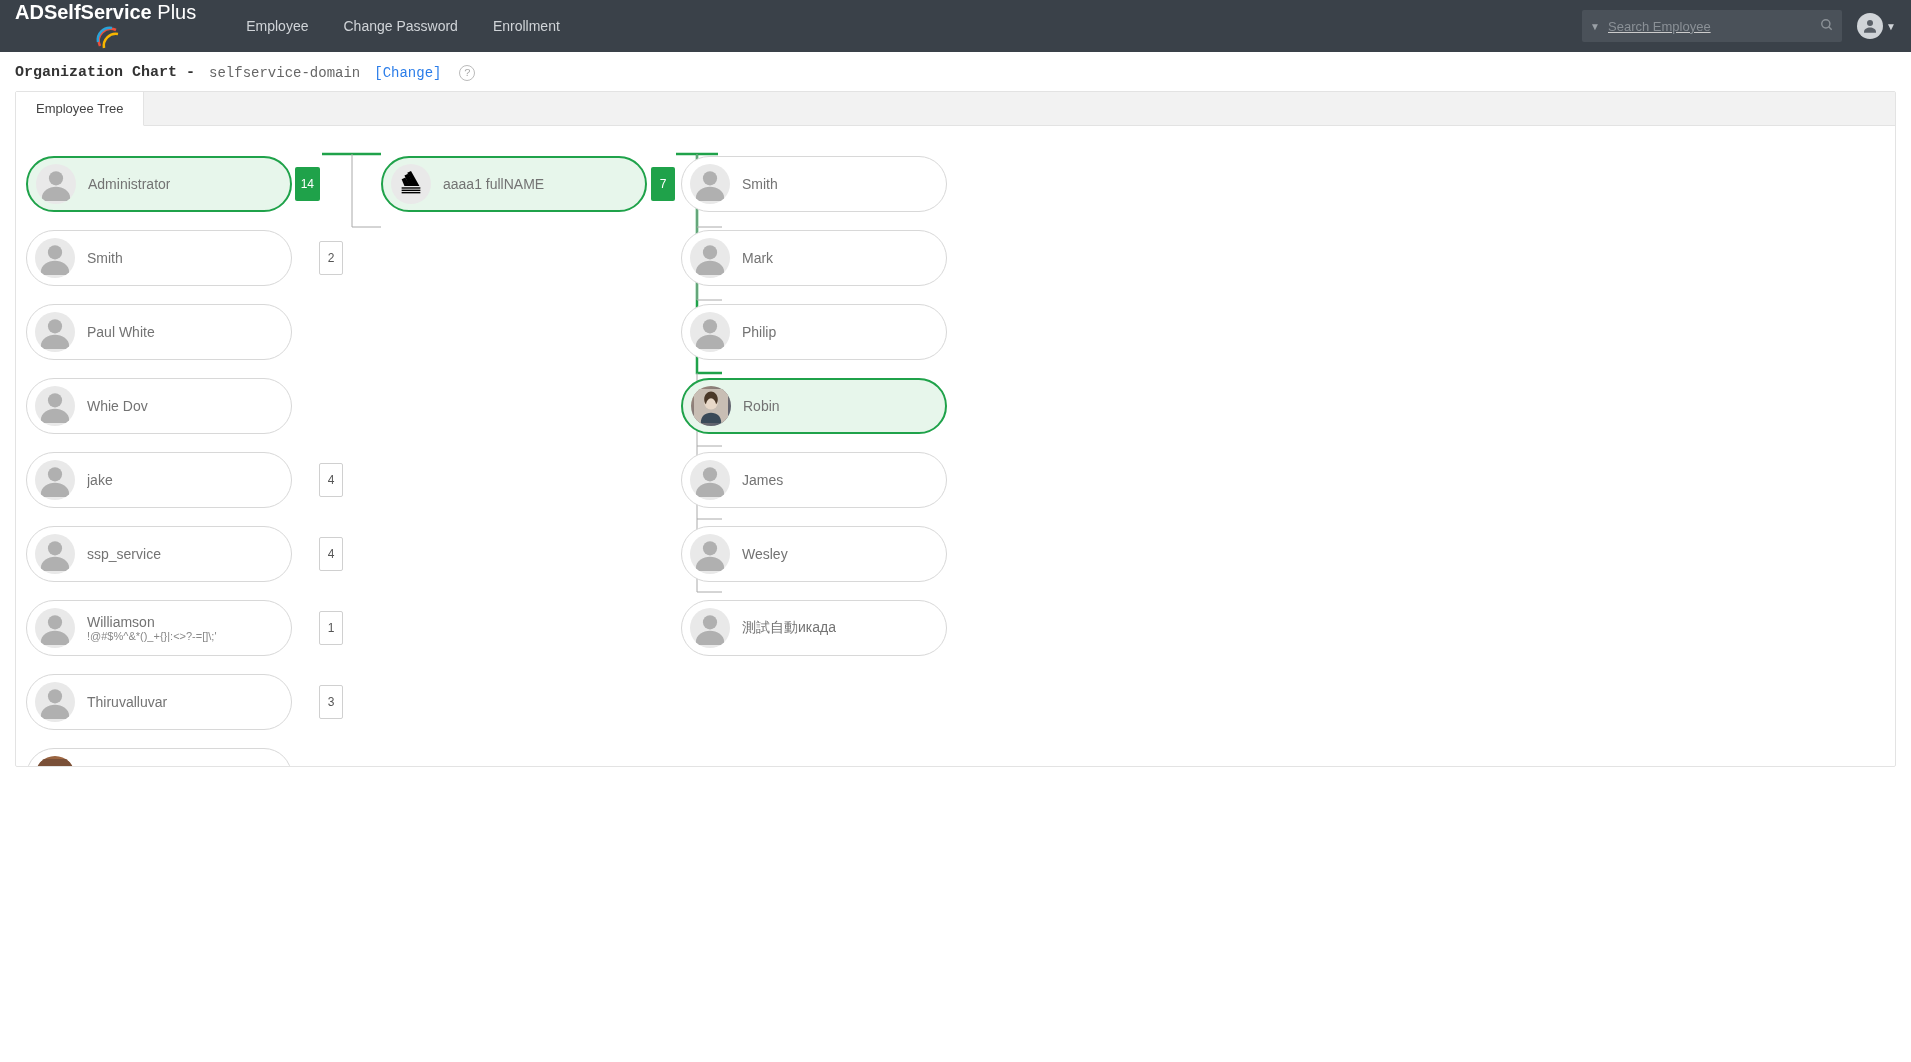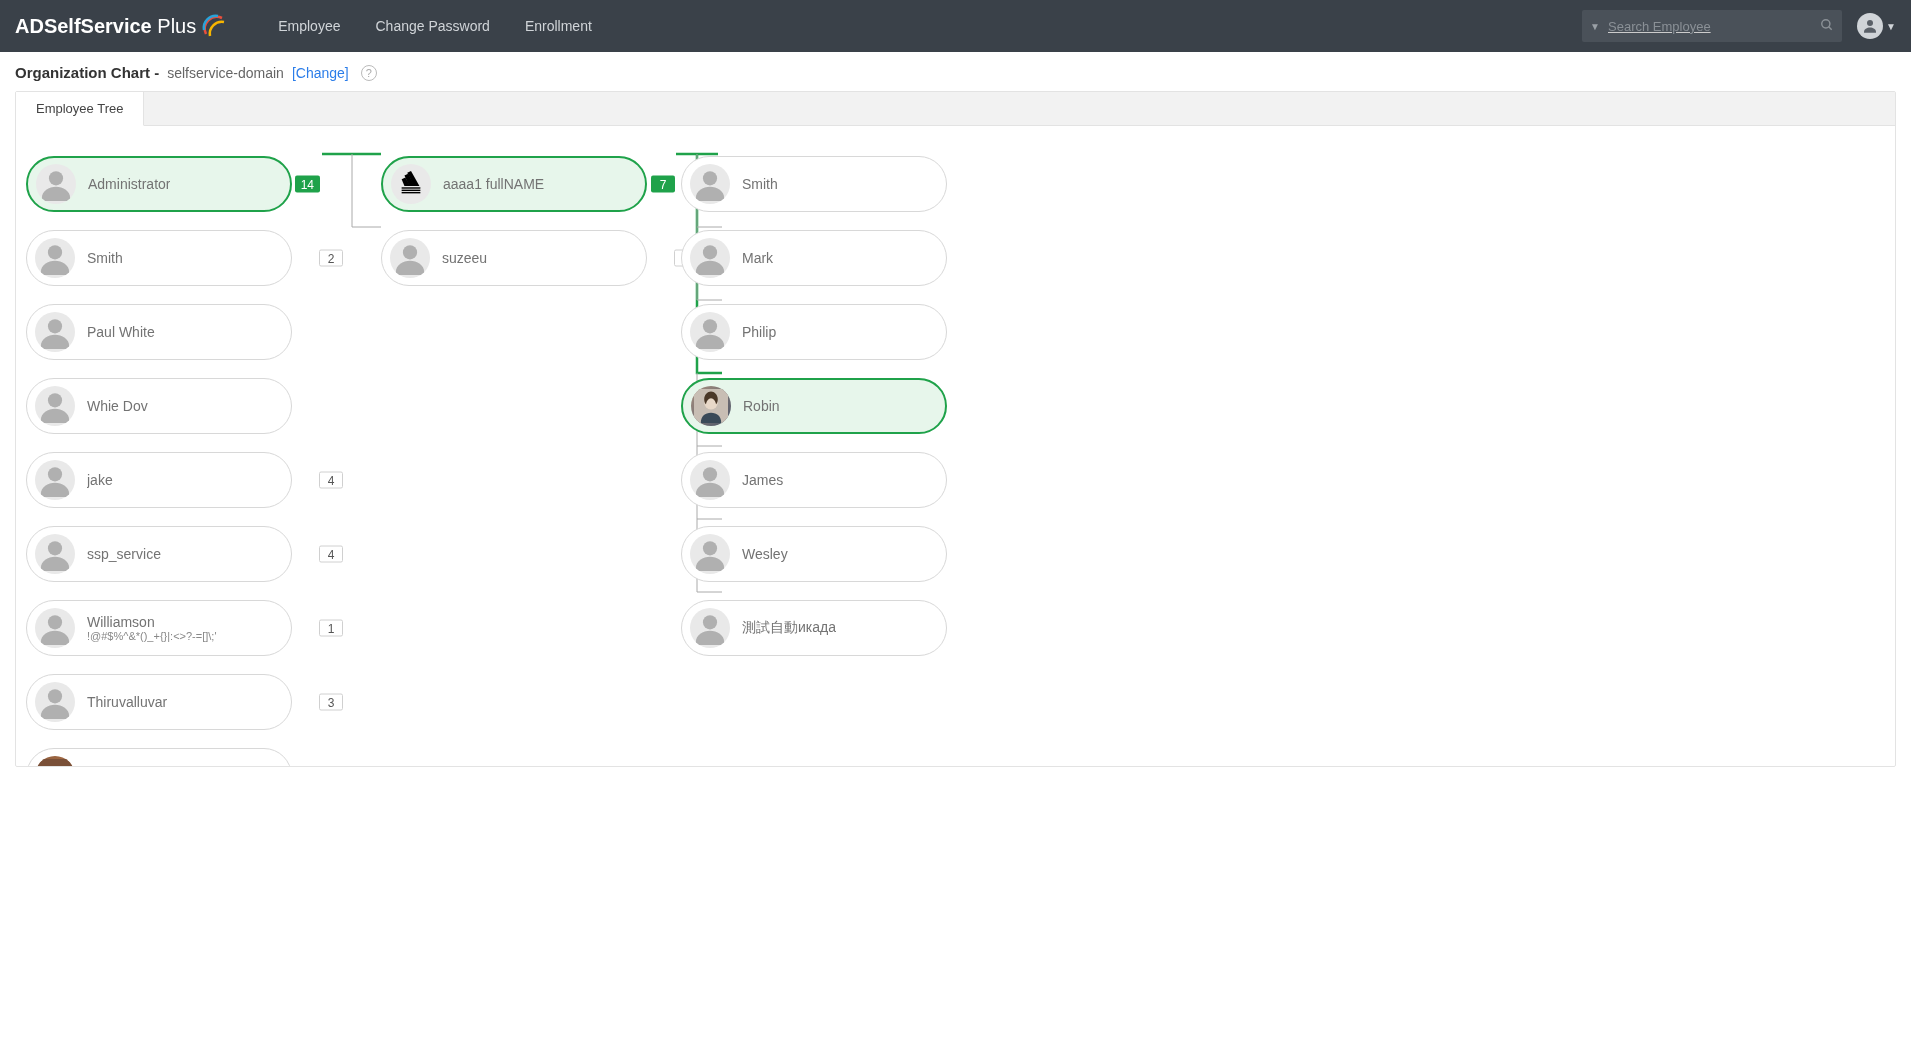--- a/index.html
+++ b/index.html
@@ -1,37 +1,37 @@
 <!DOCTYPE html>
 <html><head>
 <meta charset="utf-8">
 <style>
   * { box-sizing: border-box; margin: 0; padding: 0; }
   body { font-family: "Segoe UI", Arial, sans-serif; background: #fff; color: #333; font-size: 14px; }
 
   
   .header { background: #3a4149; height: 52px; display: flex; align-items: center; padding: 0 15px; color: #fff; }
-  .logo { display: flex; align-items: center; font-size: 20px; font-weight: 400; margin-right: 50px; }
+  .logo { display: flex; align-items: center; font-size: 20px; font-weight: 400; margin-right: 50px; flex-direction: column; }
   .logo-bold { font-weight: 700; }
   .logo-arc { margin-left: 4px; }
   .nav { display: flex; gap: 35px; }
   .nav-item { color: #d0d4d8; cursor: pointer; font-size: 14px; }
   .spacer { flex: 1; }
   .search-wrap { background: #4a5159; border-radius: 2px; display: flex; align-items: center; padding: 0 8px; height: 32px; width: 260px; }
   .search-dd { color: #9aa0a6; margin-right: 8px; font-size: 10px; }
   .search-input { background: transparent; border: none; outline: none; color: #ccc; flex: 1; font-size: 13px; text-decoration: underline; }
   .search-input::placeholder { color: #8a9096; }
   .search-icon { color: #8a9096; font-size: 13px; margin-left: 6px; }
   .user-menu { margin-left: 15px; display: flex; align-items: center; color: #d0d4d8; cursor: pointer; }
   .user-avatar-sm { width: 26px; height: 26px; border-radius: 50%; background: #d0d4d8; display: flex; align-items: center; justify-content: center; }
   .user-avatar-sm svg { width: 18px; height: 18px; fill: #5a6068; }
   .caret { font-size: 10px; margin-left: 3px; }
 
   
-  .titlebar { padding: 12px 15px 10px; display: flex; align-items: flex-end; gap: 8px; font-size: 15px; }
+  .titlebar { padding: 12px 15px 10px; display: flex; align-items: flex-end; gap: 14px; font-size: 15px; font-family: Liberation Mono, monospace; }
   .titlebar .title-main { font-weight: 600; color: #333; }
   .titlebar .domain { color: #666; font-size: 14px; }
   .titlebar .change { color: #2b7de9; cursor: pointer; font-size: 14px; }
   .help-icon { width: 16px; height: 16px; border: 1px solid #bbb; border-radius: 50%; color: #aaa; font-size: 11px; display: inline-flex; align-items: center; justify-content: center; cursor: pointer; margin-left: 4px; }
 
   
   .tabs-wrap { margin: 0 15px; border: 1px solid #e3e3e3; border-radius: 2px; }
   .tabs { display: flex; background: #f2f2f2; border-bottom: 1px solid #e3e3e3; }
   .tab { padding: 9px 20px; background: #fff; border-right: 1px solid #e3e3e3; font-size: 13px; color: #444; cursor: pointer; margin-bottom: -1px; border-bottom: 1px solid #fff; }
 
@@ -47,21 +47,21 @@
   .node.sel { border: 2px solid #1fa24a; background: #e7f6eb; }
   .avatar { width: 40px; height: 40px; border-radius: 50%; background: #e9e9e9; margin: 0 12px 0 8px; flex-shrink: 0; display: flex; align-items: center; justify-content: center; overflow: hidden; }
   .avatar svg { width: 34px; height: 34px; fill: #b0b0b0; }
   .avatar.photo { background: linear-gradient(135deg, #a89080 0%, #4a5568 100%); }
   .avatar.photo2 { background: linear-gradient(135deg, #8b5a3c 0%, #c27e4a 100%); }
   .avatar.logo-ad svg { width: 30px; height: 30px; fill: #000; }
   .node-text { display: flex; flex-direction: column; justify-content: center; overflow: hidden; }
   .node-name { font-size: 14px; color: #737373; white-space: nowrap; overflow: hidden; text-overflow: ellipsis; }
   .node-sub { font-size: 11px; color: #888; white-space: nowrap; overflow: hidden; text-overflow: ellipsis; max-width: 190px; }
 
-  .badge { position: absolute; top: 50%; transform: translateY(-50%); display: flex; align-items: center; justify-content: center; min-width: 24px; height: 17px; font-size: 12px; border-radius: 2px; cursor: pointer; }
+  .badge { position: absolute; top: 50%; transform: translateY(-50%); display: flex; align-items: center; justify-content: center; min-width: 24px; height: 34px; font-size: 12px; border-radius: 2px; cursor: pointer; }
   .badge-green { background: #1fa24a; color: #fff; right: -30px; padding: 0 6px; }
   .badge-white { background: #fff; border: 1px solid #d0d0d0; color: #555; right: -52px; width: 22px; }
 
   .connectors { position: absolute; top: 0; left: 0; width: 100%; height: 100%; pointer-events: none; }
   .connectors path { stroke: #aaa; stroke-width: 1; fill: none; }
   .connectors path.green { stroke: #1fa24a; stroke-width: 2.5; }
 </style>
 </head>
 <body>
 
@@ -247,32 +247,20 @@
                 <rect x="12" y="44" width="40" height="3"></rect>
                 <rect x="12" y="49" width="40" height="3"></rect>
               </g>
             </svg>
           </div>
           <div class="node-text">
             <div class="node-name">aaaa1 fullNAME</div>
           </div>
           <div class="badge badge-green">7</div>
         </div>
-        <div class="node">
-          <div class="avatar">
-            <svg viewBox="0 0 24 24">
-              <circle cx="12" cy="8" r="5"></circle>
-              <path d="M2 22c0-5 5-8 10-8s10 3 10 8v2H2z"></path>
-            </svg>
-          </div>
-          <div class="node-text">
-            <div class="node-name">suzeeu</div>
-          </div>
-          <div class="badge badge-white">5</div>
-        </div>
       </div>
     <div class="col col3" id="col3">
         <div class="node">
           <div class="avatar">
             <svg viewBox="0 0 24 24">
               <circle cx="12" cy="8" r="5"></circle>
               <path d="M2 22c0-5 5-8 10-8s10 3 10 8v2H2z"></path>
             </svg>
           </div>
           <div class="node-text">

